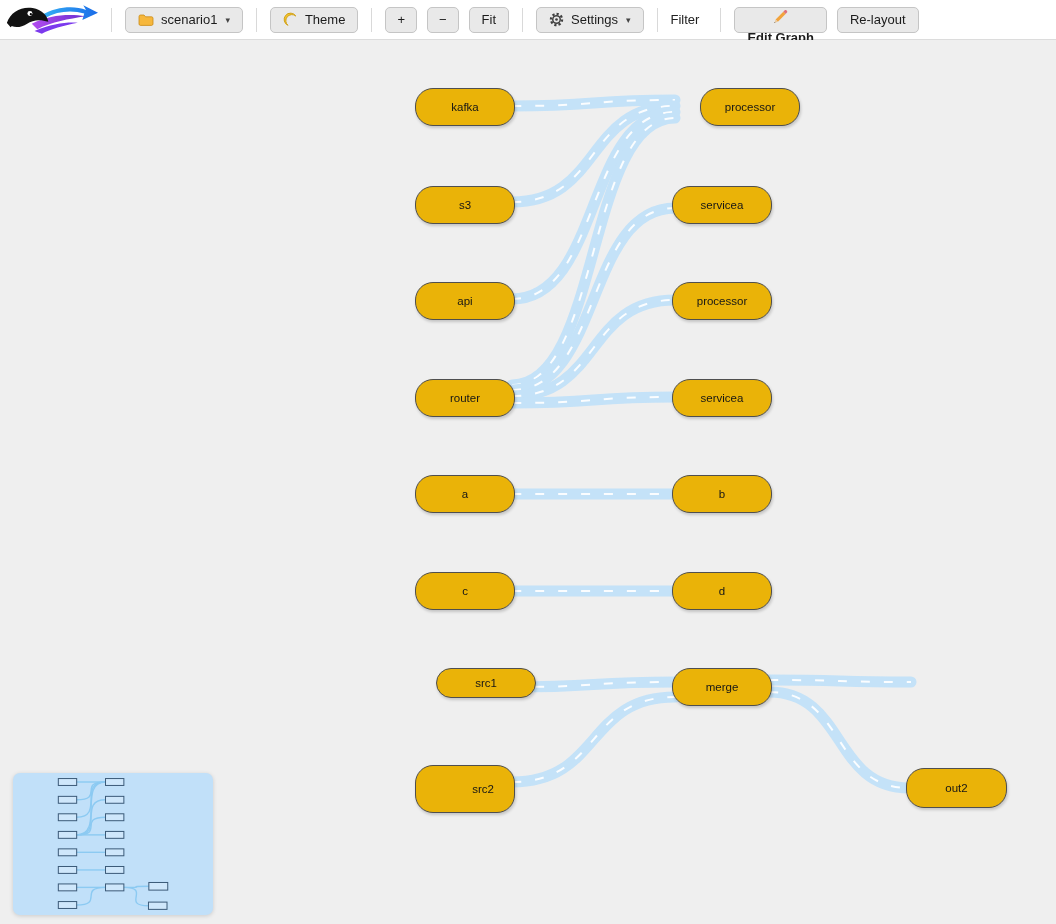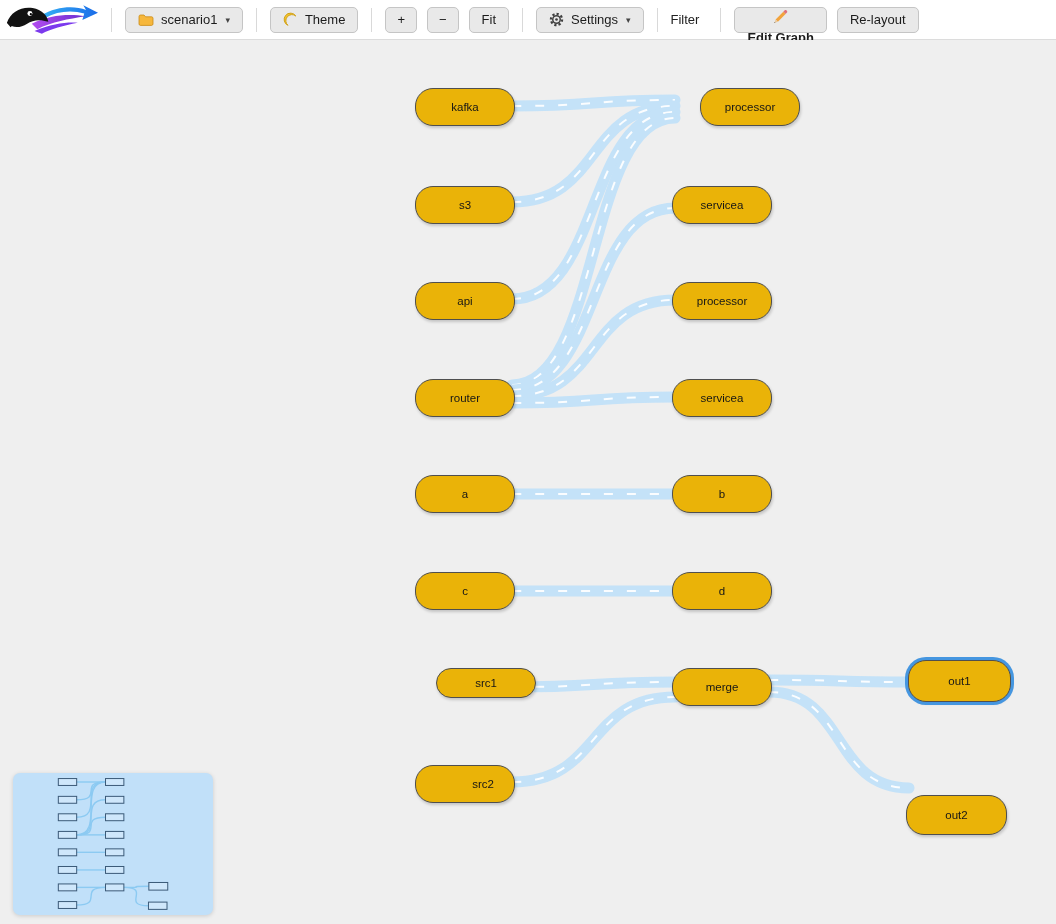--- a/index.html
+++ b/index.html
@@ -211,16 +211,15 @@
     <div class="gnode" style="left: 415px; top: 242px; width: 100px; height: 38px;">api</div>
     <div class="gnode" style="left: 672px; top: 242px; width: 100px; height: 38px;">processor</div>
     <div class="gnode" style="left: 415px; top: 339px; width: 100px; height: 38px;">router</div>
     <div class="gnode" style="left: 672px; top: 339px; width: 100px; height: 38px;">servicea</div>
     <div class="gnode" style="left: 415px; top: 435px; width: 100px; height: 38px;">a</div>
     <div class="gnode" style="left: 672px; top: 435px; width: 100px; height: 38px;">b</div>
     <div class="gnode" style="left: 415px; top: 532px; width: 100px; height: 38px;">c</div>
     <div class="gnode" style="left: 672px; top: 532px; width: 100px; height: 38px;">d</div>
     <div class="gnode" style="left: 436px; top: 628px; width: 100px; height: 30px;">src1</div>
     <div class="gnode" style="left: 672px; top: 628px; width: 100px; height: 38px;">merge</div>
-    <div class="gnode selected" style="left: 908px; top: 620px; width: 103px; height: 42px;">out1</div>
-    <div class="gnode" style="left: 415px; top: 725px; width: 100px; height: 38px; padding-left: 36px;">src2</div>
-    <div class="gnode" style="left: 906px; top: 728px; width: 101px; height: 40px; margin-top: 27px;">out2</div>
+    <div class="gnode" style="left: 415px; top: 725px; width: 100px; height: 48px; padding-left: 36px;">src2</div>
+    <div class="gnode" style="left: 906px; top: 728px; width: 101px; height: 40px;">out2</div>
   </div>
 
 </body></html>

